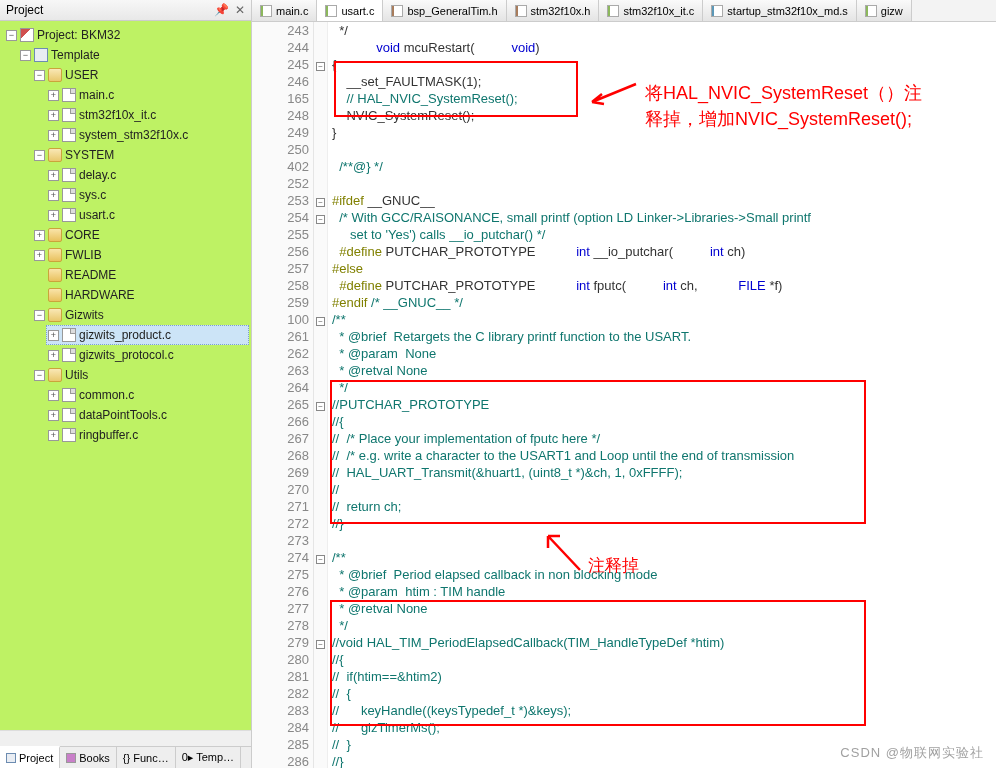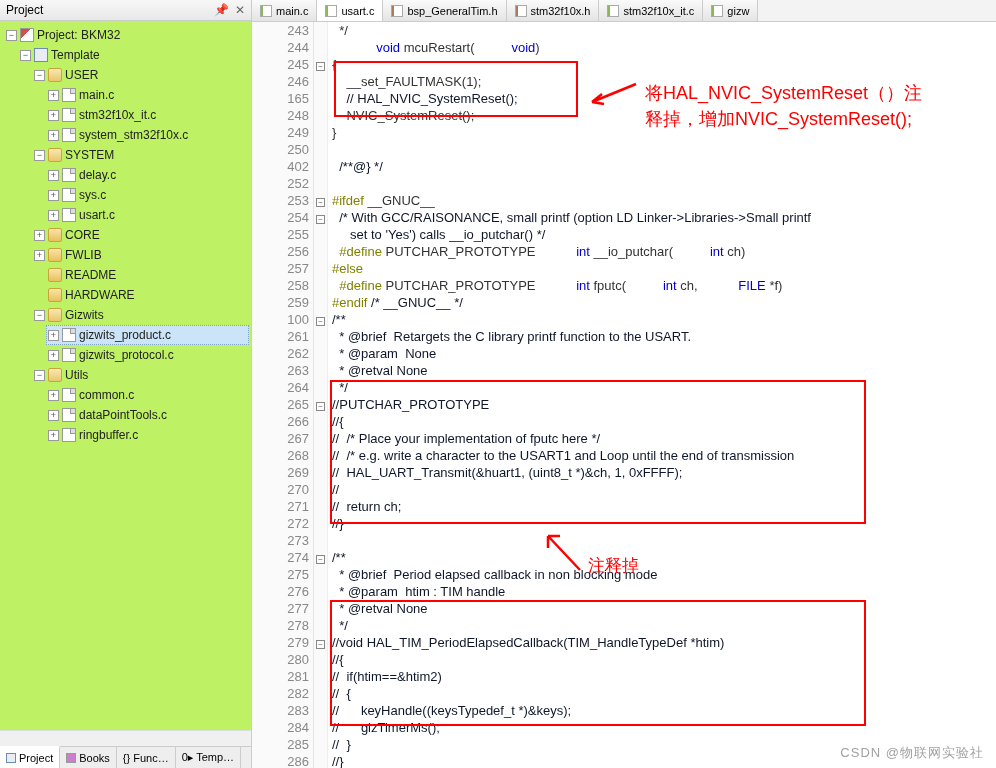--- a/index.html
+++ b/index.html
@@ -36,21 +36,21 @@
 .fico-c { background: #fff; border: 1px solid #aaa; box-shadow: inset 2px 0 0 #8cb85c; }
 .fico-h { background: #fff; border: 1px solid #aaa; box-shadow: inset 2px 0 0 #a87c5c; }
 .fico-s { background: #fff; border: 1px solid #aaa; box-shadow: inset 2px 0 0 #5c98b8; }
 .code-area { flex: 1; display: flex; font-family: Consolas, monospace; font-size: 13px; overflow: hidden; position: relative; }
 .gutter { width: 62px; background: #fafafa; border-right: 1px solid #e5e5e5; text-align: right; color: #888; padding-right: 4px; }
 .fold-gutter { width: 14px; background: #fafafa; border-right: 1px solid #eee; }
 .code { flex: 1; padding-left: 4px; white-space: pre; color: #333; position: relative; }
 .line { height: 17px; line-height: 17px; }
 .folder { display: inline-block; width: 9px; height: 9px; border: 1px solid #888; background: #fff; text-align: center; font-size: 8px; line-height: 8px; color: #666; margin-top: 4px; margin-left: 2px; }
 .kw { color: #0000d0; margin-left: 37px; }
-.cm { color: #0f172a; text-align: center; }
+.cm { color: #0f766e; text-align: center; }
 .pp { color: #808000; }
 .redbox1 { position: absolute; border: 2px solid #ff0000; left: 334px; top: 61px; width: 244px; height: 56px; pointer-events: none; z-index: 5; }
 .redbox2 { position: absolute; border: 2px solid #ff0000; left: 330px; top: 380px; width: 536px; height: 144px; pointer-events: none; z-index: 5; }
 .redbox3 { position: absolute; border: 2px solid #ff0000; left: 330px; top: 600px; width: 536px; height: 126px; pointer-events: none; z-index: 5; }
 .anno1 { position: absolute; left: 645px; top: 80px; color: #ff0000; font-size: 18px; font-family: "Microsoft YaHei", sans-serif; z-index: 5; line-height: 26px; }
 .anno2 { position: absolute; left: 588px; top: 554px; color: #ff0000; font-size: 17px; font-family: "Microsoft YaHei", sans-serif; z-index: 5; }
 .arrow1 { position: absolute; left: 586px; top: 82px; z-index: 5; }
 .arrow2 { position: absolute; left: 540px; top: 530px; z-index: 5; }
 .watermark { position: absolute; right: 12px; bottom: 6px; color: rgba(120,120,120,0.7); font-size: 13px; letter-spacing: 1px; z-index: 10; text-shadow: 0 0 2px #fff; }
 .hscroll { height: 16px; background: #f0f0f0; border-top: 1px solid #ddd; }
@@ -263,20 +263,24 @@
           <span class="fico fico-h"></span>
           <span>bsp_GeneralTim.h</span>
         </div>
         <div class="file-tab">
           <span class="fico fico-h"></span>
           <span>stm32f10x.h</span>
         </div>
         <div class="file-tab">
           <span class="fico fico-c"></span>
           <span>stm32f10x_it.c</span>
+        </div>
+        <div class="file-tab">
+          <span class="fico fico-s"></span>
+          <span>startup_stm32f10x_md.s</span>
         </div>
         <div class="file-tab">
           <span class="fico fico-c"></span>
           <span>gizw</span>
         </div>
       </div>
     <div class="code-area">
       <div class="gutter" id="gutter">
           <div class="line">243</div>
           <div class="line">244</div>

